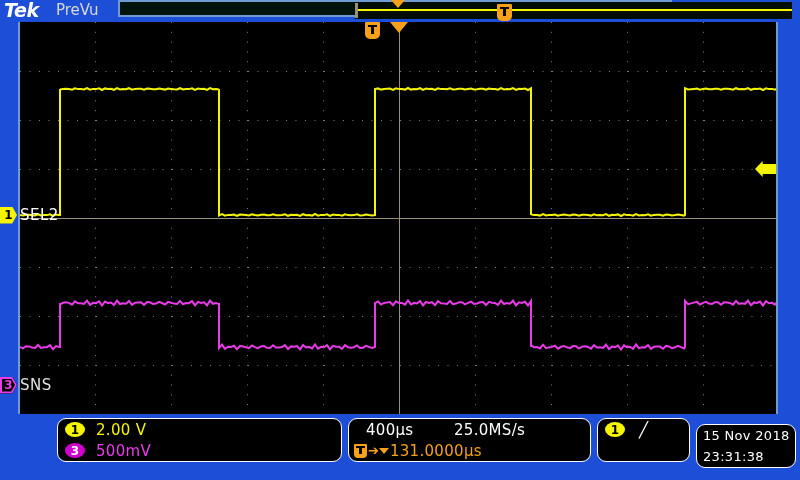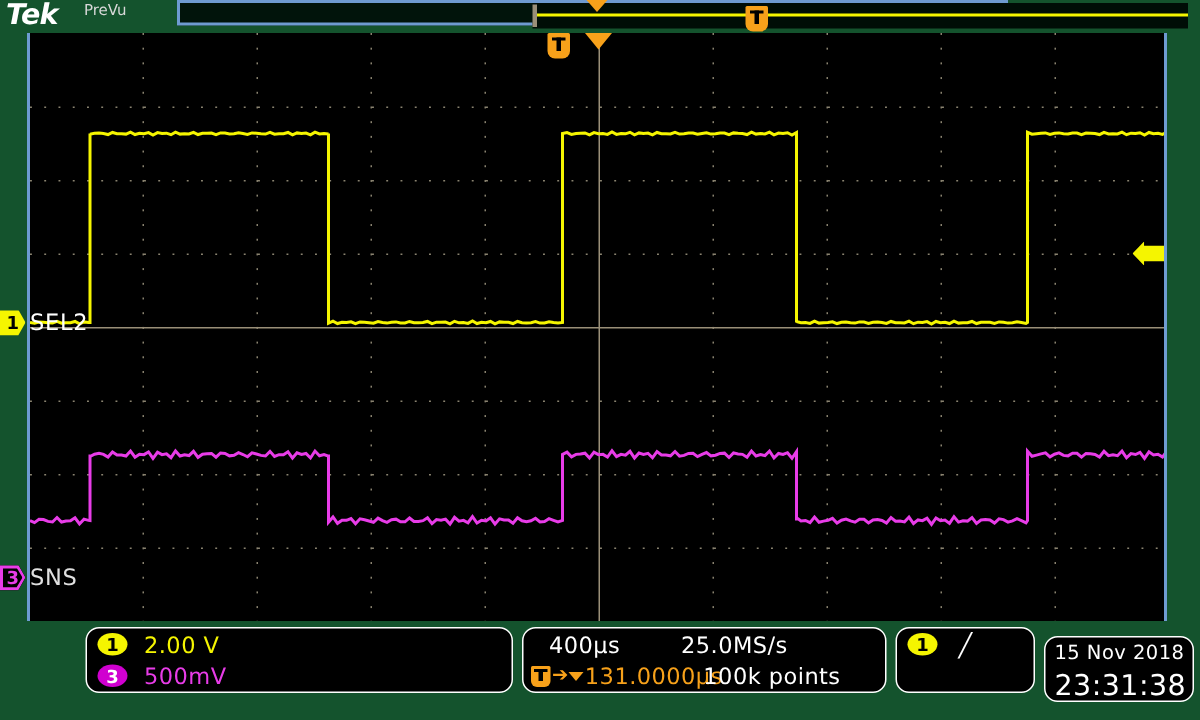--- a/index.html
+++ b/index.html
@@ -1,18 +1,18 @@
 <!DOCTYPE html>
 <html><head>
 <meta charset="utf-8">
 <style>
   html,body{margin:0;padding:0;background:#000;}
   body{width:800px;height:480px;overflow:hidden;
        font-family:"DejaVu Sans","Liberation Sans",sans-serif;}
-  #app{position:relative;width:800px;height:480px;background:#14532d;}
+  #app{position:relative;width:800px;height:480px;background:#1d4ed8;}
 
   
   .topbar{position:absolute;left:0;top:0;width:800px;height:22px;}
   .tb-outer{position:absolute;left:118px;top:0px;width:554px;height:17px;
             border:2px solid #6e9bd1;box-sizing:border-box;background:#01140b;}
   .tb-inner{position:absolute;left:235px;top:0px;width:437px;height:17px;
             background:#000d06;}
   .tb-tick{position:absolute;left:235px;top:1px;width:3px;height:15px;
            background:#9a8f78;}
   .tb-yellowline{position:absolute;left:238px;top:7px;width:434px;height:2px;
@@ -86,21 +86,21 @@
   .tminibadge:after{content:"";position:absolute;left:2px;top:2px;width:9px;height:2px;background:#000;}
   .tminibadge:before{content:"";position:absolute;left:5px;top:2px;width:3px;height:8px;background:#000;}
   .arrowr{color:#f7a11a;font-size:13px;margin:0 0px 0 1px;}
   .dntri{width:0;height:0;border-left:5px solid transparent;border-right:5px solid transparent;
          border-top:6px solid #f7a11a;margin-right:1px;}
   .slope{color:#fff;font-size:15px;margin-left:14px;}
 
   
   .logo{position:absolute;left:4px;top:1px;color:#fff;font-size:19px;font-weight:bold;
         font-style:italic;letter-spacing:-0.5px;line-height:1;}
-  .prevu{position:absolute;left:56px;top:3px;color:#d8d8d8;font-size:10px;line-height:1;text-align:center;}
+  .prevu{position:absolute;left:56px;top:3px;color:#d8d8d8;font-size:15px;line-height:1;text-align:center;}
   svg.wave{position:absolute;left:0;top:0;}
 </style>
 </head>
 <body>
 
 <div id="app">
 
   <div class="topbar">
     <div class="logo">Tek</div>
     <div class="prevu">PreVu</div>
@@ -186,36 +186,35 @@
     <div class="box" style="left:348px;top:0px;width:243px">
       <div class="row" style="padding-left:5px">
         <div class="val w" style="margin-left:12px;width:88px">400µs</div>
         <div class="val w" style="margin-left:0">25.0MS/s</div>
       </div>
       <div class="row" style="padding-left:5px">
         <div class="tminibadge"></div>
         <div class="arrowr">➔</div>
         <div class="dntri"></div>
         <div class="val o" style="margin-left:0;width:70px">131.0000µs</div>
-        <div class="val w" style="margin-left:9px">100k points</div>
       </div>
     </div>
 
     <div class="box" style="left:597px;top:0px;width:93px">
       <div class="row">
         <div class="badge c1">
           <span>1</span>
         </div>
         <div class="slope">╱</div>
       </div>
     </div>
 
     <div class="box" style="left:696px;top:6px;width:100px">
       <div class="row" style="padding-left:6px">
         <div class="val w" style="margin-left:0;font-size:13px">15 Nov 2018</div>
       </div>
       <div class="row" style="padding-left:6px">
-        <div class="val w" style="margin-left:0;font-size:19px">23:31:38</div>
+        <div class="val w" style="margin-left:0;font-size:13px">23:31:38</div>
       </div>
     </div>
 
   </div>
 </div>
 
 </body></html>

